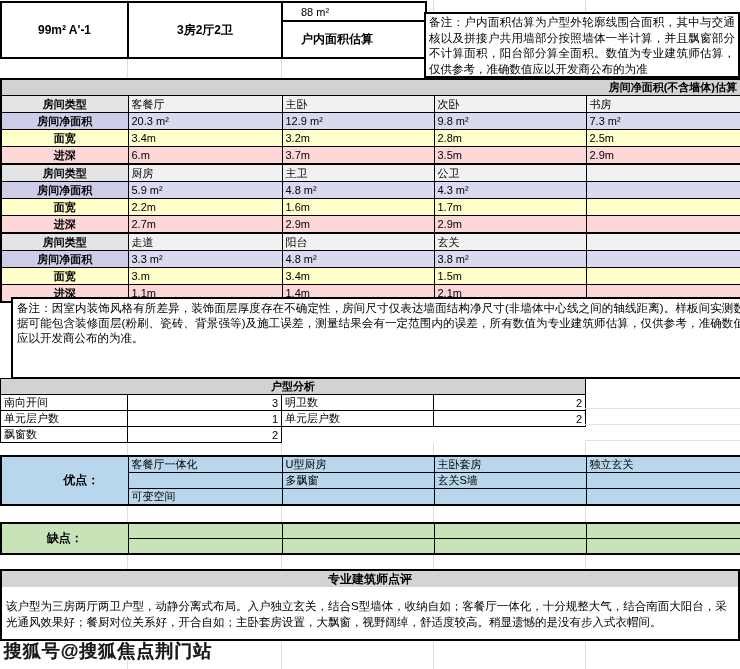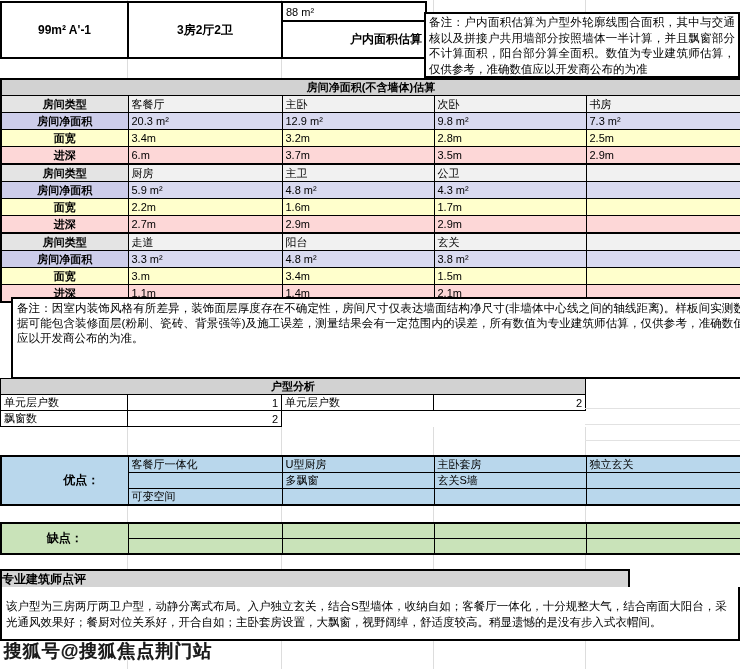--- a/index.html
+++ b/index.html
@@ -9,33 +9,33 @@
       transparent 0 127px,#ddd 127px 128px,
       transparent 128px 281px,#ddd 281px 282px,
       transparent 282px 433px,#ddd 433px 434px,
       transparent 434px 585px,#ddd 585px 586px,
       transparent 586px);}
   table{border-collapse:collapse;table-layout:fixed;}
   td{overflow:hidden;white-space:nowrap;}
 
   
   .top-table{position:absolute;left:0;top:1px;width:425px;}
-  .top-table td{border:2px solid #000;font-size:11px;background:#fff;padding:0 3px;}
+  .top-table td{border:2px solid #000;font-size:11px;background:#fff;padding:0 18px;}
   .top-table .big{font-size:12px;font-weight:bold;text-align:center;}
   .top-table .m2{height:17px;font-weight:normal;text-align:left;}
-  .top-table .est{height:35px;font-weight:bold;text-align:right;font-size:12px;vertical-align:middle;}
+  .top-table .est{height:35px;font-weight:bold;text-align:left;font-size:12px;vertical-align:middle;}
 
   .note{position:absolute;left:424px;top:12px;width:316px;height:66px;box-sizing:border-box;
     border:2px solid #000;background:#fff;font-size:11.5px;line-height:15.5px;
     padding:1px 3px;overflow:hidden;text-align:justify;}
 
   
   .room-table{position:absolute;left:0;top:78px;width:740px;border:2px solid #000;}
   .room-table td{border:1px solid #000;height:16px;font-size:11px;padding:0 3px;}
-  .room-table .title-cell{background:#d2d2d2;font-weight:bold;text-align:center;height:15px;}
+  .room-table .title-cell{background:#d2d2d2;font-weight:bold;text-align:right;height:15px;}
   .room-table .lab{font-weight:bold;text-align:center;}
   .r-type td{background:#f1f1f1;}  .r-type .lab{background:#e4e4e4;}
   .r-area td{background:#d9daf0;}  .r-area .lab{background:#cdcdea;}
   .r-width td{background:#ffffcc;}
   .r-depth td{background:#fdd7d7;}
   .r-depth td{border-bottom:2px solid #000;}
 
   .footnote{position:absolute;left:11px;top:297px;width:740px;height:82px;box-sizing:border-box;
     border:2px solid #000;background:#fff;font-size:11.5px;line-height:15px;
     padding:2px 4px;overflow:hidden;text-align:justify;}
@@ -51,23 +51,23 @@
 
   
   .pros{position:absolute;left:0;top:455px;width:740px;border:2px solid #000;}
   .pros td{border:1px solid #000;height:15px;font-size:11px;padding:0 3px;background:#b9d7ec;}
   .pros .plab{font-weight:bold;text-align:center;font-size:12px;padding-left:36px;}
   .cons{position:absolute;left:0;top:522px;width:740px;border:2px solid #000;}
   .cons td{border:1px solid #000;height:14px;font-size:11px;padding:0 3px;background:#c9e3b9;}
   .cons .clab{font-weight:bold;text-align:center;font-size:12px;margin-left:37px;}
 
   
-  .review-title{position:absolute;left:0;top:569px;width:630px;height:20px;box-sizing:border-box;
+  .review-title{position:absolute;left:0;top:569px;width:740px;height:20px;box-sizing:border-box;
     border:2px solid #000;background:#d4d4d4;font-size:12px;font-weight:bold;
-    line-height:16px;}
+    text-align:center;line-height:16px;}
   .review-box{position:absolute;left:0;top:587px;width:740px;height:54px;box-sizing:border-box;
     border:2px solid #000;border-top:none;background:#fff;font-size:11.5px;line-height:16px;
     padding:11px 4px 2px 4px;overflow:hidden;}
 
   .watermark{position:absolute;left:4px;top:639px;font-size:18px;font-weight:bold;
     color:#1a1a1a;letter-spacing:1px;text-shadow:1px 1px 0 #fff, -0.5px -0.5px 0 #555;}
 </style>
 </head>
 <body>
 
@@ -202,20 +202,26 @@
         <col style="width:127px">
         <col style="width:154px">
         <col style="width:152px">
         <col style="width:152px">
       </colgroup>
     <tbody>
         <tr>
       <td class="a-title" colspan="4">户型分析</td>
     </tr>
     <tr>
+      <td class="al">南向开间</td>
+      <td class="av">3</td>
+      <td class="al">明卫数</td>
+      <td class="av">2</td>
+    </tr>
+    <tr>
       <td class="al">单元层户数</td>
       <td class="av">1</td>
       <td class="al">单元层户数</td>
       <td class="av">2</td>
     </tr>
     <tr>
       <td class="al">飘窗数</td>
       <td class="av">2</td>
       <td class="nob"></td>
       <td class="nob"></td>

